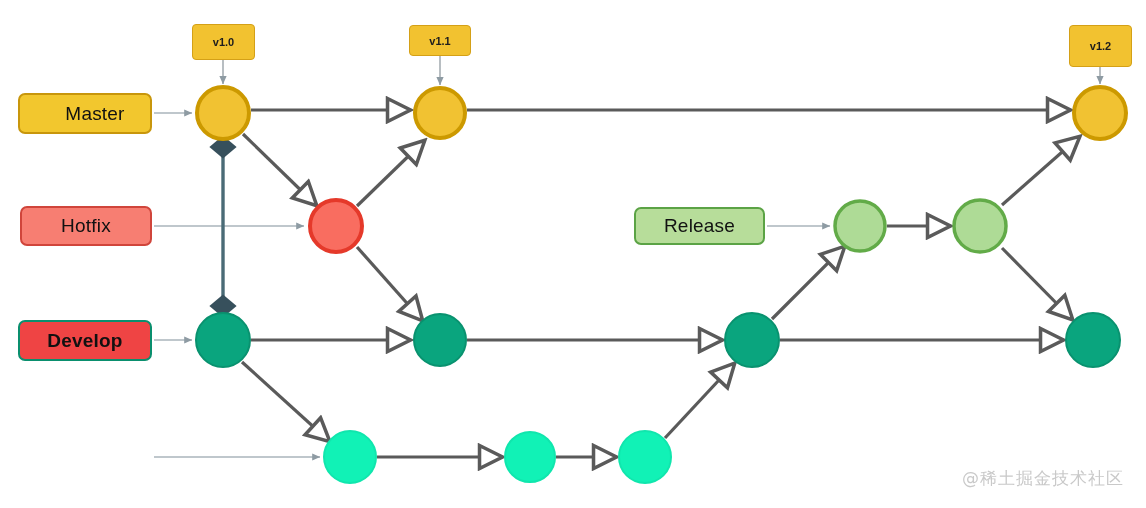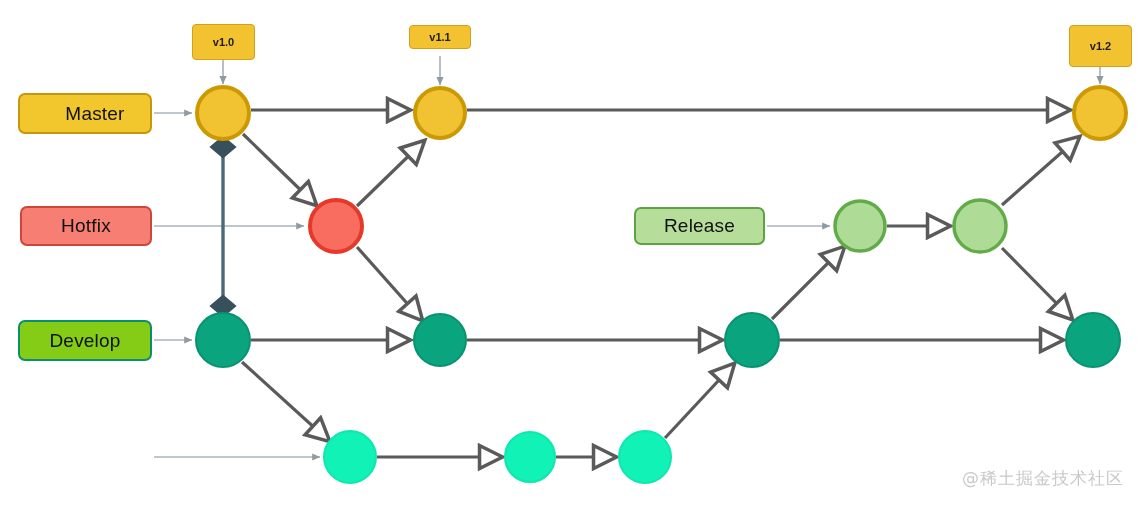--- a/index.html
+++ b/index.html
@@ -147,30 +147,30 @@
   </div>
 
   <div class="branch-label" style="left:20px; top:206px; width:132px; height:40px; background:#f77e72; border:2.5px solid #d0453b;">
     <span>Hotfix</span>
   </div>
 
   <div class="branch-label" style="left:634px; top:207px; width:131px; height:38px; background:#b7dd9a; border:2.5px solid #5ba345;">
     <span>Release</span>
   </div>
 
-  <div class="branch-label" style="left:18px; top:320px; width:134px; height:41px; background:#84cc16; border:2.5px solid #0a8f6e;">
+  <div class="branch-label" style="left:18px; top:320px; width:134px; height:41px; background:#ef4444; border:2.5px solid #0a8f6e;font-weight:bold;">
     <span>Develop</span>
   </div>
 
 
   <div class="tag-box" style="left:192px; top:24px; width:63px; height:36px;">
     <span>v1.0</span>
   </div>
 
-  <div class="tag-box" style="left:409px; top:25px; width:62px; height:24px;">
+  <div class="tag-box" style="left:409px; top:25px; width:62px; height:31px;">
     <span>v1.1</span>
   </div>
 
   <div class="tag-box" style="left:1069px; top:25px; width:63px; height:42px;">
     <span>v1.2</span>
   </div>
 
   <div class="watermark">@稀土掘金技术社区</div>
 
 </div>

